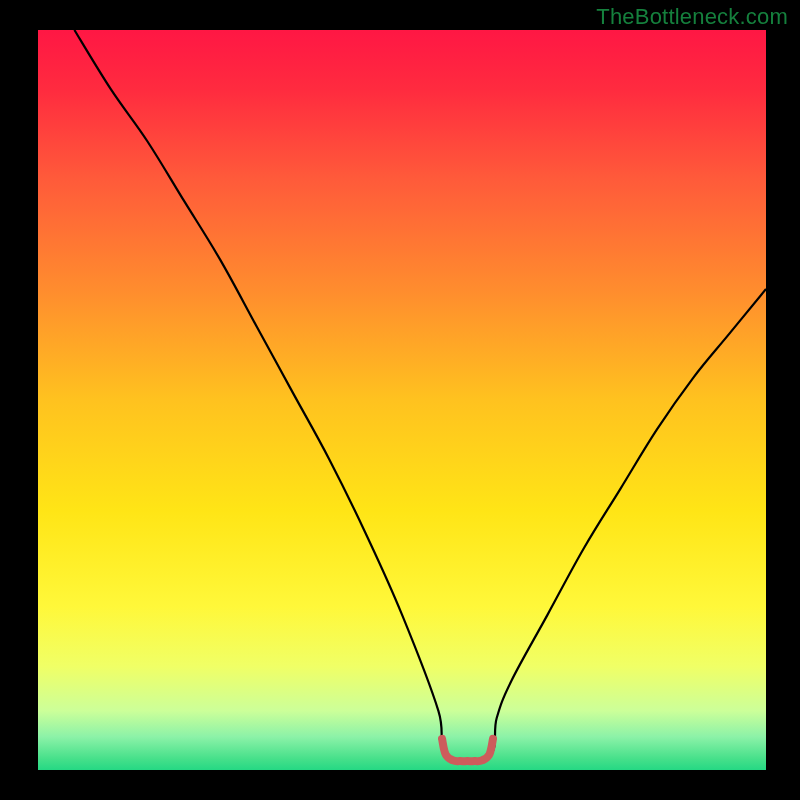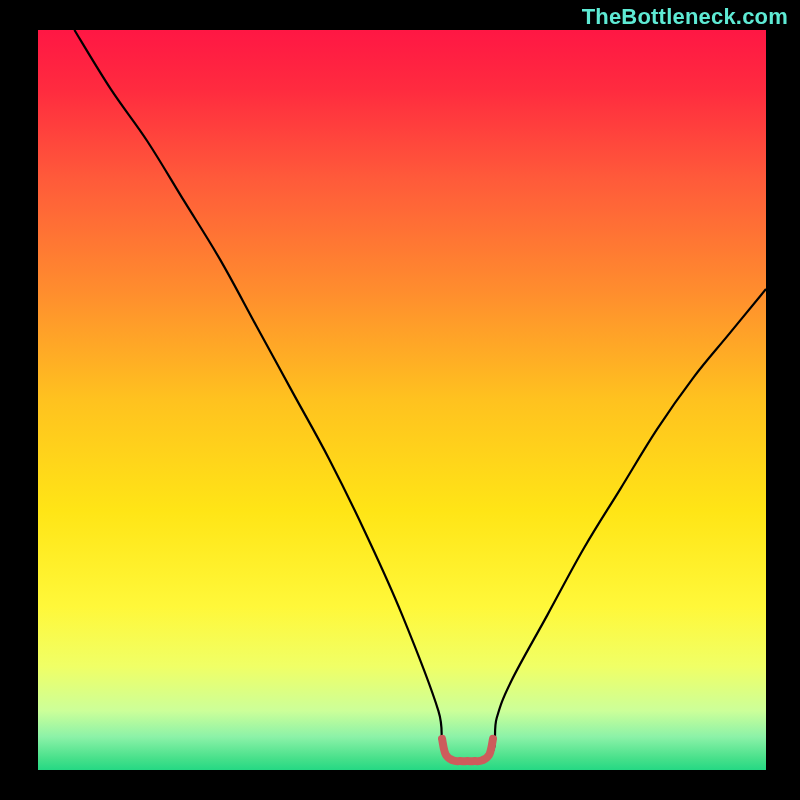--- a/index.html
+++ b/index.html
@@ -14,23 +14,23 @@
   .frame {
     position: relative;
     width: 800px;
     height: 800px;
     background: #000;
   }
   .watermark {
     position: absolute;
     top: 4px;
     right: 12px;
-    color: #5eead4;
+    color: #15803d;
     font-size: 22px;
-    font-weight: 700;
+    font-weight: 400;
     z-index: 10;
     letter-spacing: 0.2px;
   }
   svg {
     position: absolute;
     top: 0;
     left: 0;
   }
 </style>
 </head>

